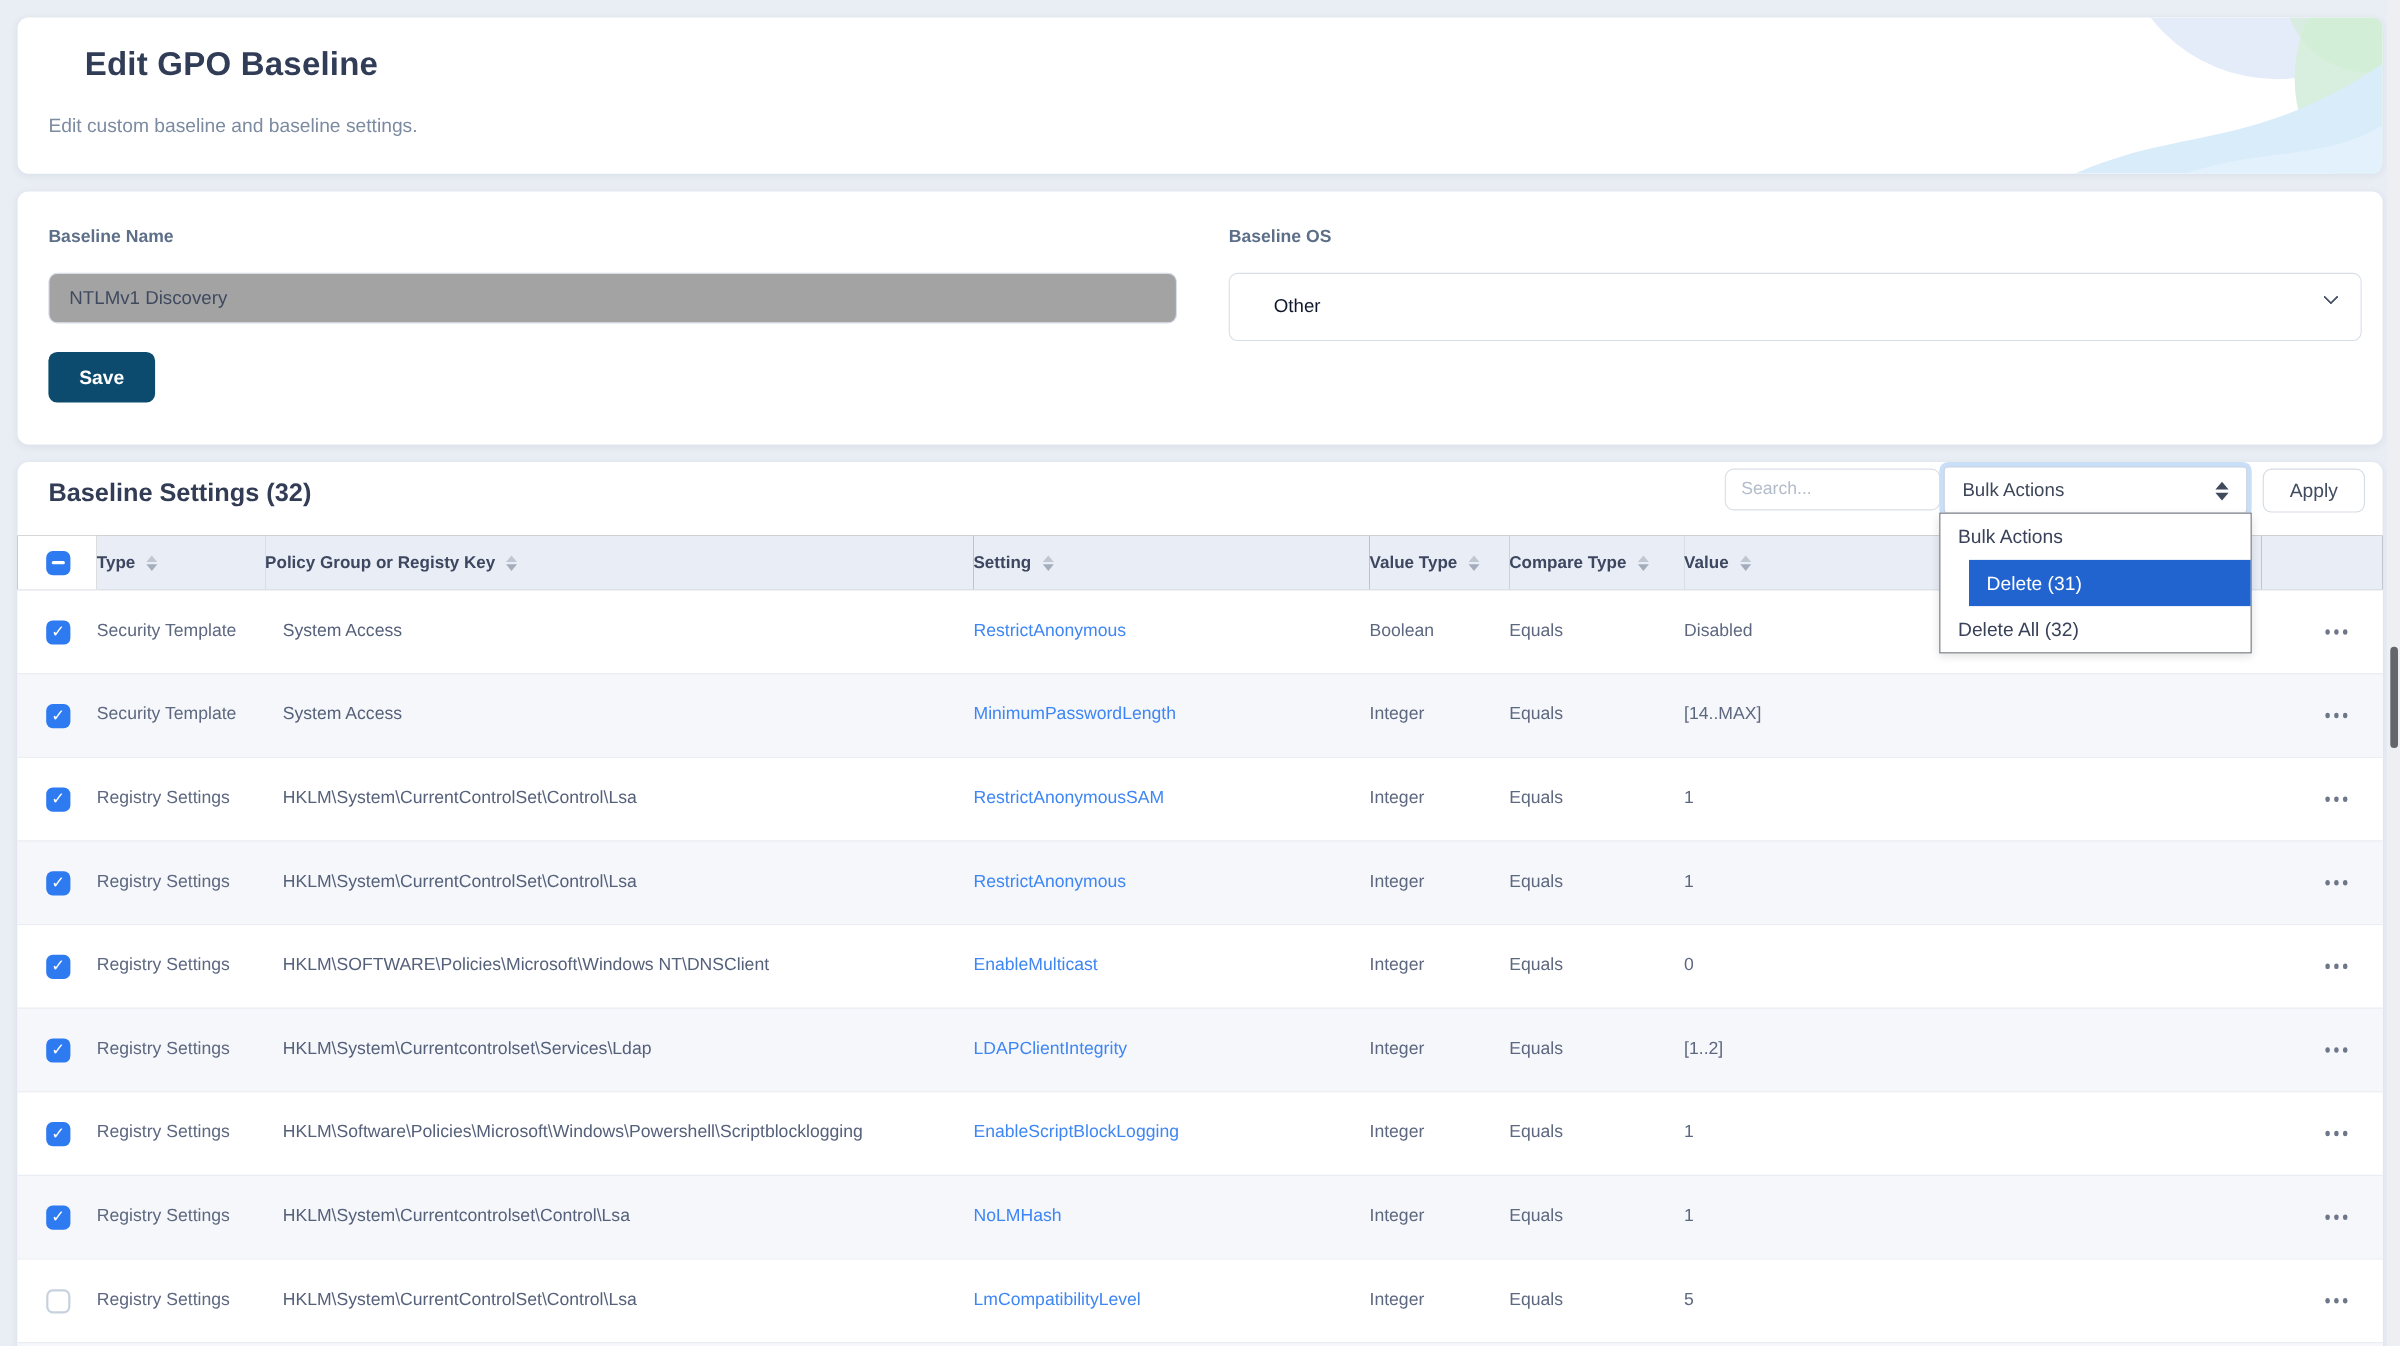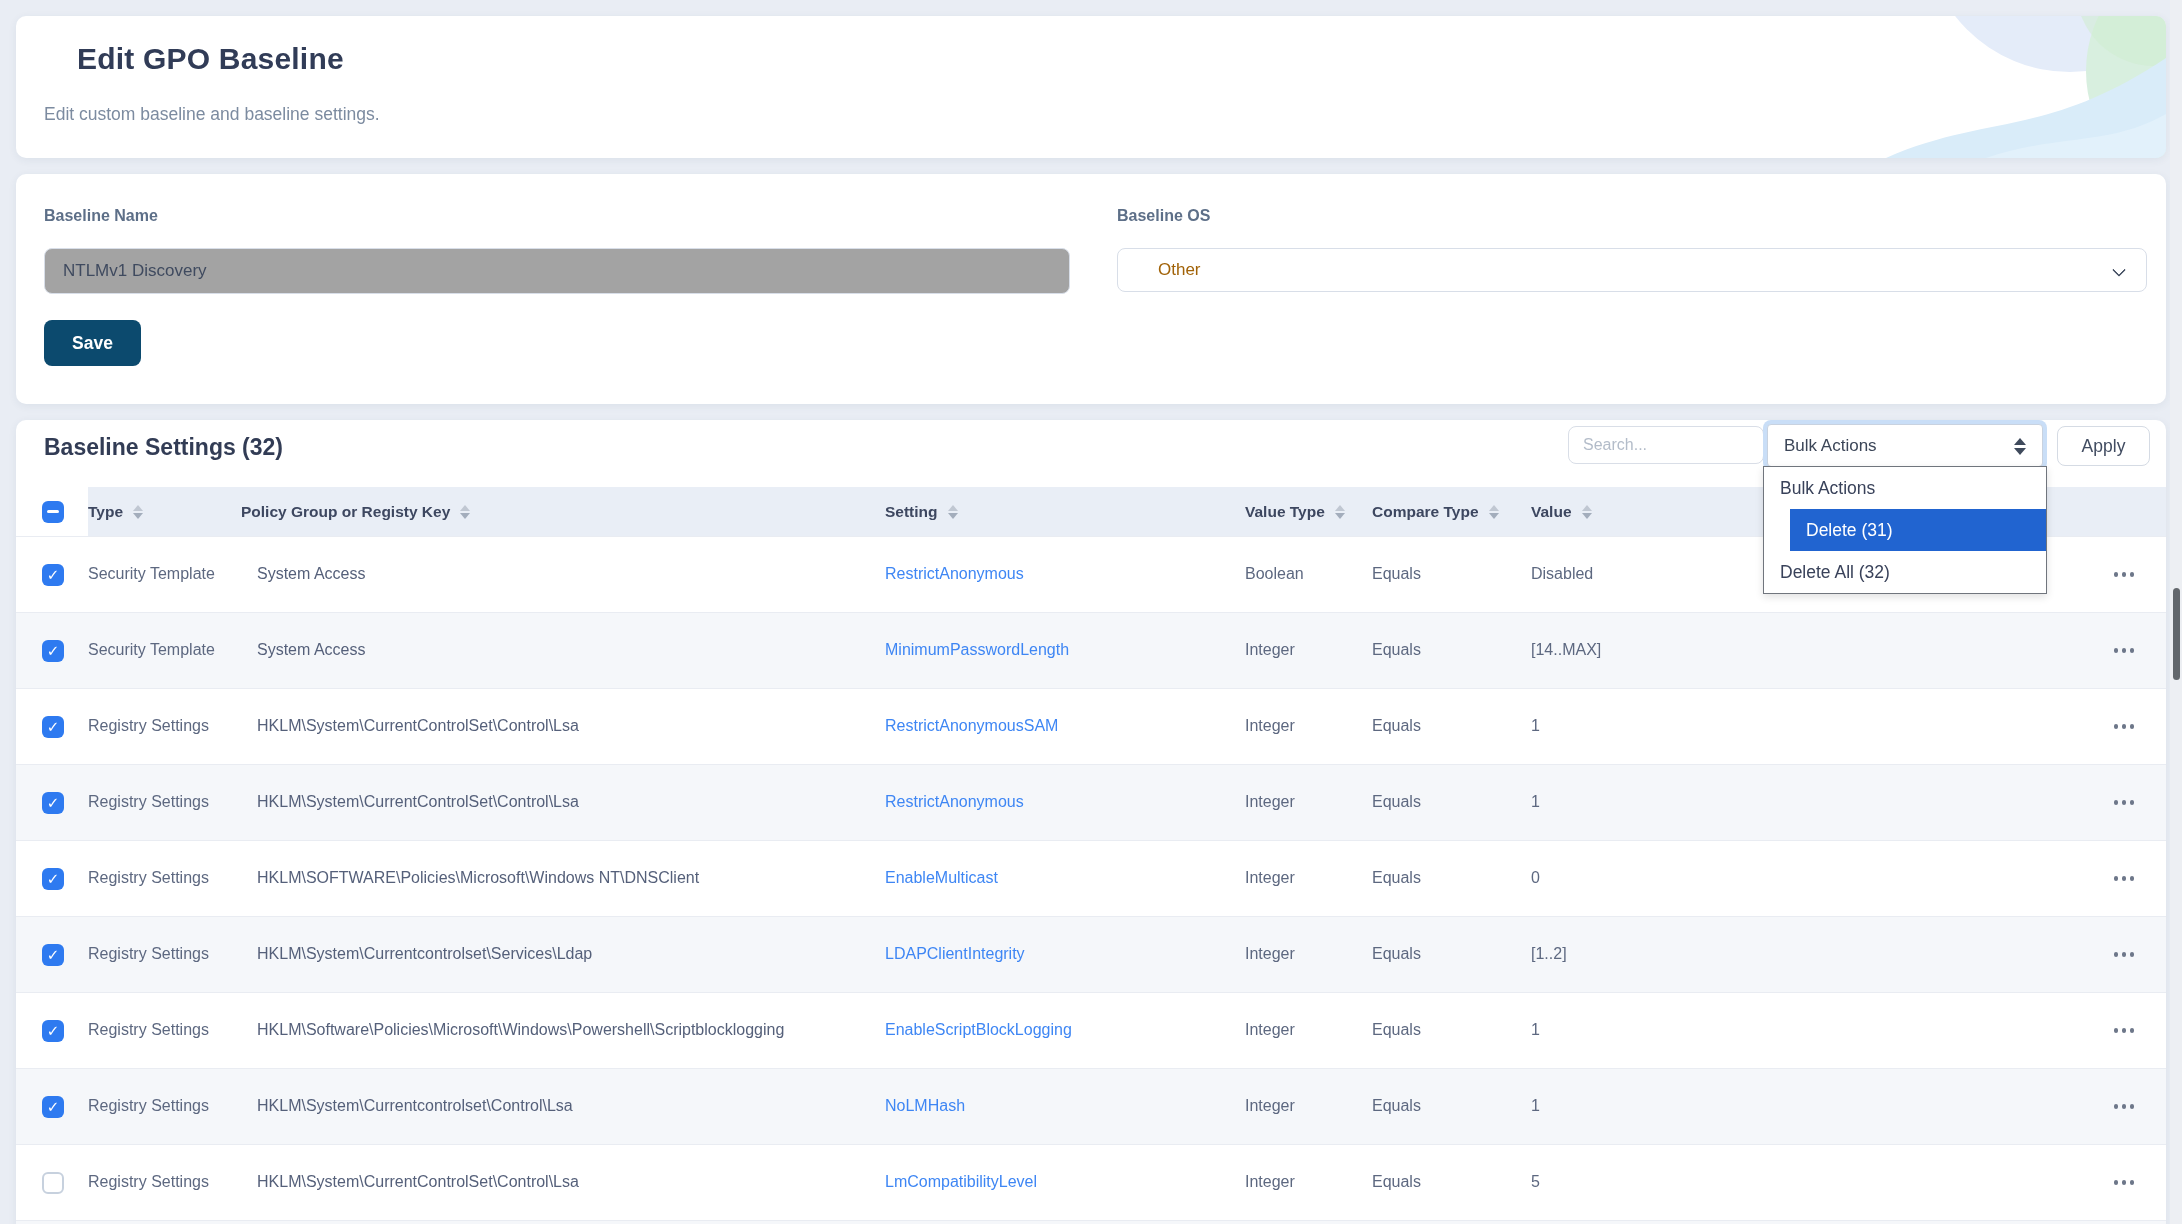--- a/index.html
+++ b/index.html
@@ -38,24 +38,24 @@
   #name-label { left:28px; }
   #os-label { left:1101px; }
   .text-input {
     position:absolute; top:74px; height:46px;
     border:1px solid #d8dee8; border-radius:8px;
     font-family:inherit; font-size:17px; color:#3f4a5f;
     padding:0 18px; background:#a3a3a3; outline:none;
   }
   #baseline-name-input { left:28px; width:1026px; }
   .select-box {
-    position:absolute; top:74px; height:44px; left:1101px; width:1030px;
+    position:absolute; top:74px; height:62px; left:1101px; width:1030px;
     border:1px solid #d8dee8; border-radius:8px; background:#fff;
     display:flex; align-items:center; padding:0 20px 0 40px;
-    font-size:17px; color:#a16207; cursor:pointer;
+    font-size:17px; color:#0f172a; cursor:pointer;
   }
   .chevron-down {
     position:absolute; right:22px; top:16px;
     width:10px; height:10px;
     border-right:2px solid #4a5568; border-bottom:2px solid #4a5568;
     transform:rotate(45deg); border-radius:1px;
   }
   #save-button {
     position:absolute; left:28px; top:146px; width:97px; height:46px;
     background:#0c4a6e; color:#ffffff; border:none; border-radius:8px;

